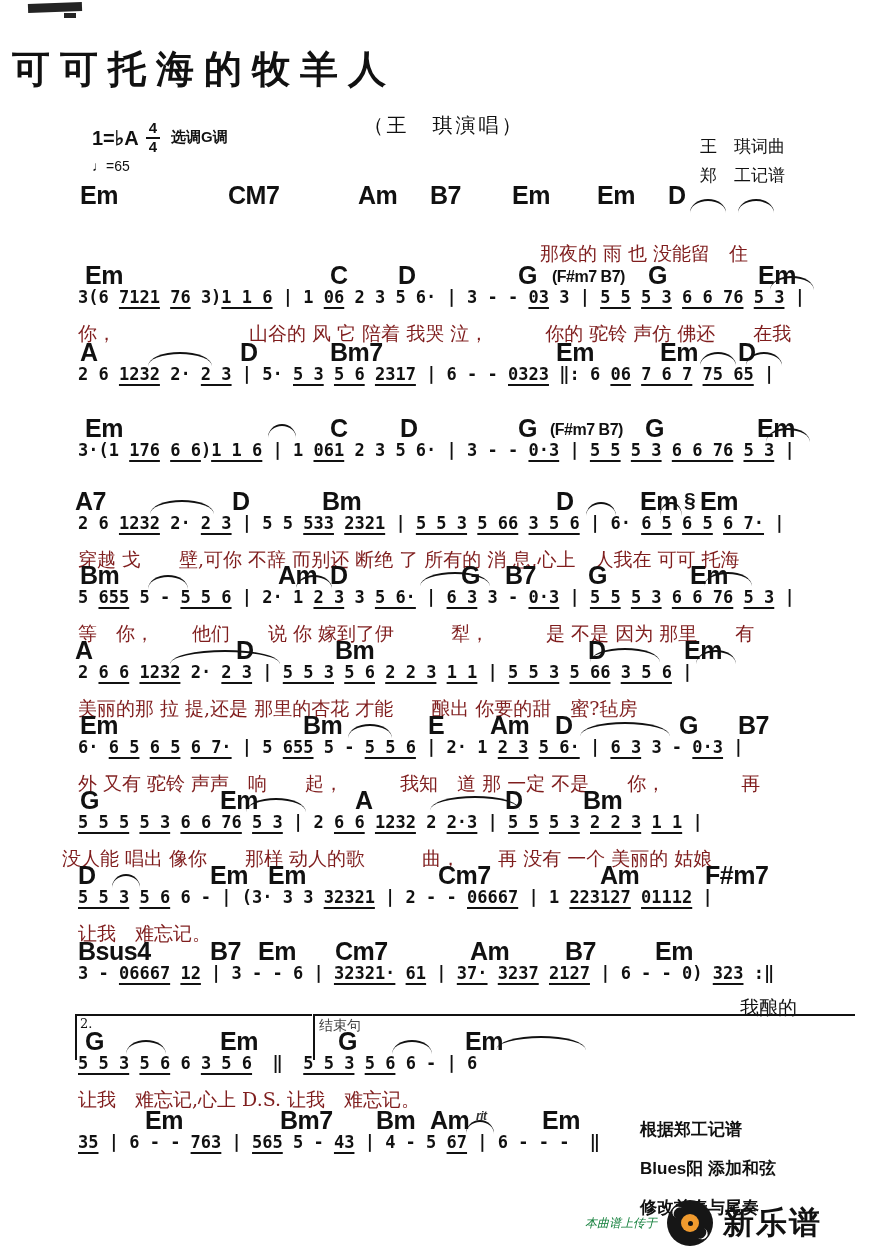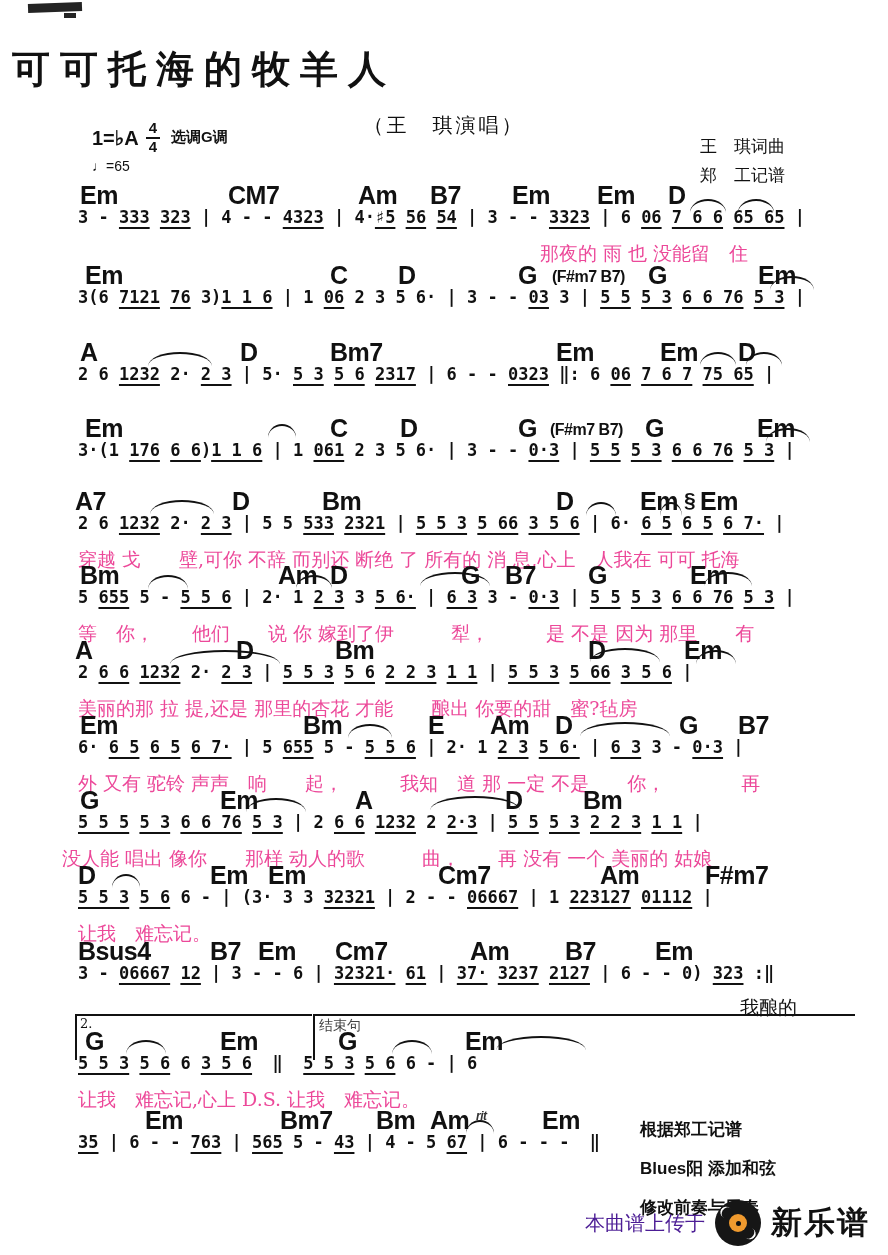--- a/index.html
+++ b/index.html
@@ -18,37 +18,37 @@
   .credits{position:absolute;left:700px;top:132px;font-size:17px;line-height:29px;font-family:"DejaVu Serif",serif;}
   
   .sys{position:absolute;left:0;width:888px;height:78px;}
   .ch{position:absolute;top:0;font-weight:900;font-size:25px;letter-spacing:-0.5px;white-space:pre;}
   .ch.sm{font-size:16px;font-weight:800;top:7px;}
   .ch.sg{font-size:21px;top:1px;}
   .ch.rit{font-size:12px;font-style:italic;font-weight:700;top:3px;color:#333;}
   .notes{position:absolute;left:78px;top:26px;font-family:"DejaVu Sans Mono",monospace;
          font-weight:bold;font-size:17px;white-space:pre;}
   .bm{text-decoration:underline;text-underline-offset:4px;text-decoration-thickness:1.5px;}
-  .lyr{position:absolute;top:60px;font-family:"DejaVu Serif",serif;font-size:19px;white-space:pre;color:#ec4899;}
+  .lyr{position:absolute;top:60px;font-family:"DejaVu Serif",serif;font-size:19px;white-space:pre;color:#7f1d1d;}
   .arc{position:absolute;height:12px;border-top:2px solid #111;
        border-radius:50% 50% 0 0 / 100% 100% 0 0;}
   
   .volta{position:absolute;left:75px;top:1014px;width:235px;height:44px;
          border-top:2px solid #111;border-left:2px solid #111;}
   .volta .lbl{position:absolute;left:3px;top:0px;font-size:13px;font-family:"DejaVu Serif",serif;}
   .ending{position:absolute;left:313px;top:1014px;width:540px;height:44px;
           border-top:2px solid #111;border-left:2px solid #111;}
   .ending .lbl{position:absolute;left:2px;top:1px;font-size:14px;font-weight:normal;color:#444;background:#fff;padding:0 2px;}
   
   .annos{position:absolute;left:640px;top:1110px;font-size:17px;font-weight:800;line-height:39px;}
   
   .pickup{position:absolute;left:740px;top:995px;font-family:"DejaVu Serif",serif;font-size:19px;}
   
   .footer{position:absolute;left:585px;top:1200px;display:flex;align-items:center;gap:10px;}
-  .uploaded{font-size:20px;color:#4c1d95;}
+  .uploaded{font-size:12px;color:#15803d;font-style:italic;}
   .rec{position:relative;width:46px;height:46px;border-radius:50%;background:#161616;flex:0 0 auto;}
   .rec .c{position:absolute;left:14px;top:14px;width:18px;height:18px;border-radius:50%;background:#f09a2e;}
   .rec .h{position:absolute;left:20.5px;top:20.5px;width:5px;height:5px;border-radius:50%;background:#111;}
   .rec .g1{position:absolute;left:5px;top:7px;width:12px;height:12px;border-left:2px solid #fff;
            border-radius:50%;transform:rotate(35deg);}
   .rec .g2{position:absolute;right:5px;bottom:7px;width:12px;height:12px;border-right:2px solid #fff;
            border-radius:50%;transform:rotate(35deg);}
   .brand{font-size:31px;font-weight:900;letter-spacing:2px;}
   .art{position:absolute;background:#242424;}
 </style>
@@ -77,33 +77,33 @@
   </div>
 
   <div class="sys" style="top:181px">
     <span class="ch" style="left:80px">Em</span>
     <span class="ch" style="left:228px">CM7</span>
     <span class="ch" style="left:358px">Am</span>
     <span class="ch" style="left:430px">B7</span>
     <span class="ch" style="left:512px">Em</span>
     <span class="ch" style="left:597px">Em</span>
     <span class="ch" style="left:668px">D</span>
-    <div class="notes">3 - <span class="bm">333</span> <span class="bm">323</span> | 4 - - <span class="bm">4323</span> | 4·<span class="bm">♯5</span> <span class="bm">56</span> <span class="bm">54</span> | 3 - - <span class="bm">3323</span> | 6 <span class="bm">06</span> <span class="bm">7 6 6</span> <span class="bm">65 65</span> |</div>
     <div class="lyr" style="left:540px">那夜的 雨 也 没能留　住</div>
   </div>
 
   <div class="sys" style="top:261px">
     <span class="ch" style="left:85px">Em</span>
     <span class="ch" style="left:330px">C</span>
     <span class="ch" style="left:398px">D</span>
     <span class="ch" style="left:518px">G</span>
     <span class="ch sm" style="left:552px">(F#m7 B7)</span>
     <span class="ch" style="left:648px">G</span>
     <span class="ch" style="left:758px">Em</span>
     <div class="notes">3(6 <span class="bm">7121</span> <span class="bm">76</span> 3)<span class="bm">1 1 6</span> | 1 <span class="bm">06</span> 2 3 5 6· | 3 - - <span class="bm">03</span> 3 | <span class="bm">5 5</span> <span class="bm">5 3</span> <span class="bm">6 6 76</span> <span class="bm">5 3</span> |</div>
+    <div class="lyr" style="left:78px">你，　　　　　　　山谷的 风 它 陪着 我哭 泣，　　　你的 驼铃 声仿 佛还　　在我</div>
   </div>
 
   <div class="sys" style="top:338px">
     <span class="ch" style="left:80px">A</span>
     <span class="ch" style="left:240px">D</span>
     <span class="ch" style="left:330px">Bm7</span>
     <span class="ch" style="left:556px">Em</span>
     <span class="ch" style="left:660px">Em</span>
     <span class="ch" style="left:738px">D</span>
     <div class="notes">2 6 <span class="bm">1232</span> 2· <span class="bm">2 3</span> | 5· <span class="bm">5 3</span> <span class="bm">5 6</span> <span class="bm">2317</span> | 6 - - <span class="bm">0323</span> ‖: 6 <span class="bm">06</span> <span class="bm">7 6 7</span> <span class="bm">75 65</span> |</div>

